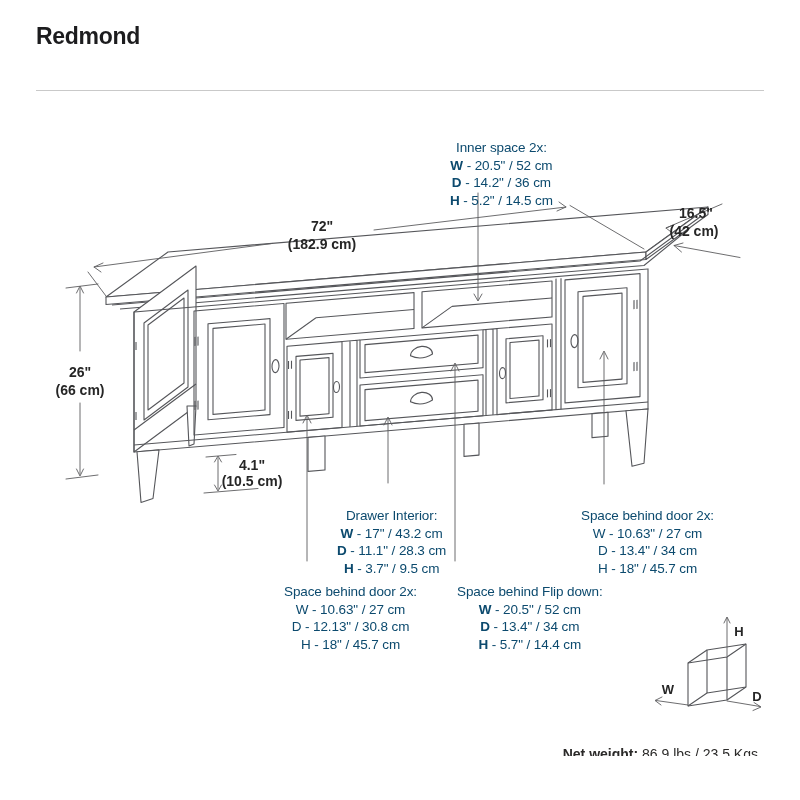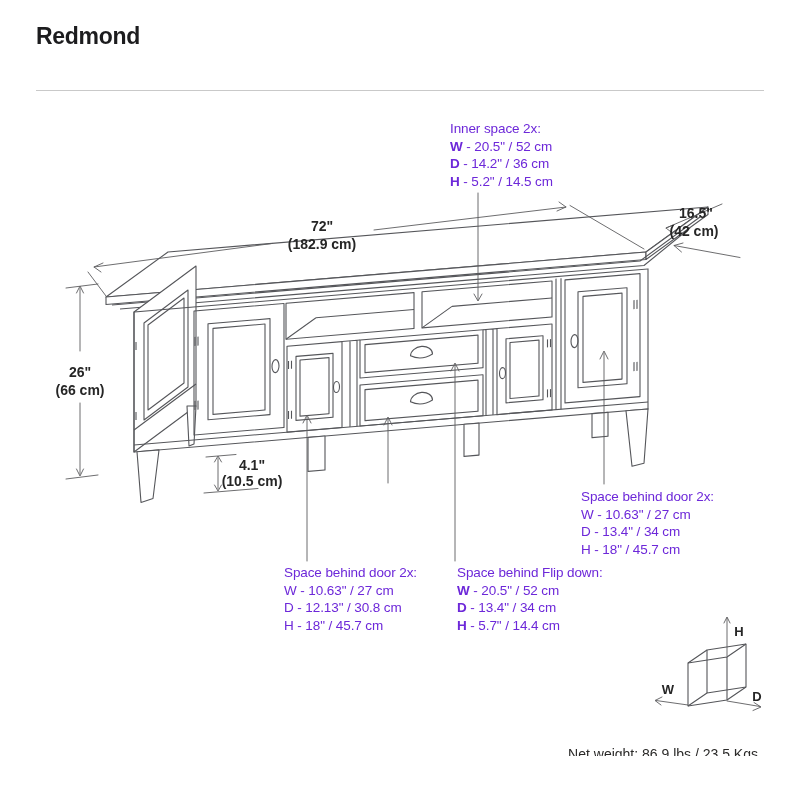--- a/index.html
+++ b/index.html
@@ -1,33 +1,33 @@
 <!DOCTYPE html>
 <html><head>
 <meta charset="utf-8">
 <style>
   html,body{margin:0;padding:0;background:#fff;}
   .page{position:relative;width:800px;height:756px;background:#fff;overflow:hidden;
-        font-family:"Liberation Sans",sans-serif;color:#2b2a29;}
+        font-family:"Liberation Sans",sans-serif;color:#2b2a29;text-align:center;}
   .title{position:absolute;left:36px;top:22px;font-size:23px;font-weight:bold;
          line-height:28px;color:#1c1c1e;letter-spacing:-0.3px;}
   .rule{position:absolute;left:36px;right:36px;top:90px;height:1px;background:#c9c9c9;}
   svg.draw{position:absolute;left:0;top:0;}
   svg text{font-family:"Liberation Sans",sans-serif;}
   .f{fill:none;stroke:#55565a;stroke-width:1.1;stroke-linejoin:round;}
   .fw{fill:#ffffff;stroke:#55565a;stroke-width:1.1;stroke-linejoin:round;}
   .d{fill:none;stroke:#5c5c5f;stroke-width:0.9;stroke-linecap:round;stroke-linejoin:round;}
   text.dim{font-size:14px;font-weight:bold;fill:#262626;text-anchor:middle;}
   text.axis{font-size:13px;font-weight:bold;fill:#262626;text-anchor:middle;}
-  .ann{position:absolute;font-size:13.5px;line-height:17.5px;color:#6d28d9;
-       letter-spacing:-0.1px;white-space:nowrap;}
+  .ann{position:absolute;font-size:13.5px;line-height:17.5px;color:#0c4a6e;
+       letter-spacing:-0.1px;white-space:nowrap;margin-top:19px;}
   .ann .k{font-weight:bold;}
   .ann.plain .k{font-weight:normal;}
   .netweight{position:absolute;top:746px;right:42px;font-size:14px;color:#2b2a29;}
-  .netweight .label{font-weight:normal;margin-left:12px;}
+  .netweight .label{font-weight:bold;margin-left:12px;}
 </style>
 </head>
 <body>
 
 <div class="page">
 
   <div class="title">
     <div>Redmond</div>
   </div>
   <div class="rule"></div>
@@ -191,20 +191,26 @@
     </g>
   </svg>
 
   <div class="ann" style="left:450px;top:120px;">
     <div>Inner space 2x:</div>
     <div><span class="k">W</span> <span>- 20.5" / 52 cm</span></div>
     <div><span class="k">D</span> <span>- 14.2" / 36 cm</span></div>
     <div><span class="k">H</span> <span>- 5.2" / 14.5 cm</span></div>
   </div>
 
+  <div class="ann" style="left:337px;top:488px;">
+    <div>Drawer Interior:</div>
+    <div><span class="k">W</span> <span>- 17" / 43.2 cm</span></div>
+    <div><span class="k">D</span> <span>- 11.1" / 28.3 cm</span></div>
+    <div><span class="k">H</span> <span>- 3.7" / 9.5 cm</span></div>
+  </div>
 
   <div class="ann plain" style="left:581px;top:488px;">
     <div>Space behind door 2x:</div>
     <div><span class="k">W</span> <span>- 10.63" / 27 cm</span></div>
     <div><span class="k">D</span> <span>- 13.4" / 34 cm</span></div>
     <div><span class="k">H</span> <span>- 18" / 45.7 cm</span></div>
   </div>
 
   <div class="ann plain" style="left:284px;top:564px;">
     <div>Space behind door 2x:</div>

